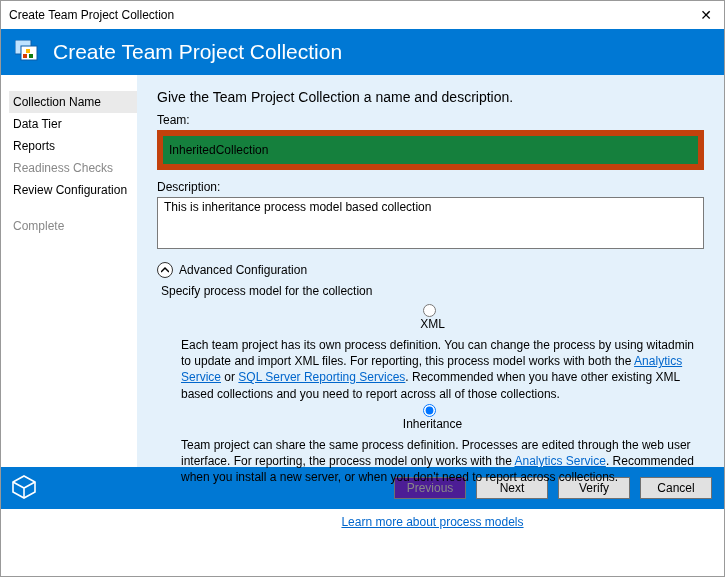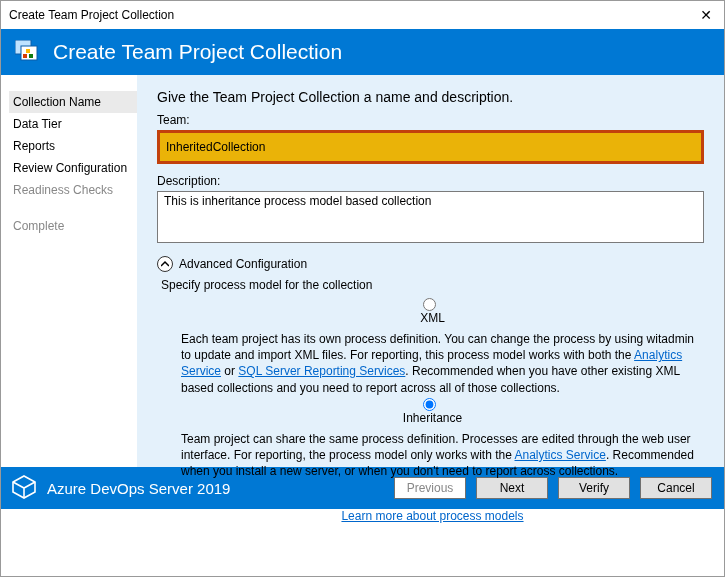--- a/index.html
+++ b/index.html
@@ -87,25 +87,25 @@
     font-size: 14px;
     margin-bottom: 8px;
   }
   .content label.fieldlabel {
     display: block;
     margin-bottom: 3px;
   }
   .content input[type=text].nameinput {
     width: 100%;
     height: 22px;
-    border: 3px solid #c2410c;
+    border: 6px solid #c2410c;
     padding: 14px 6px;
     font-family: inherit;
     font-size: 12px;
-    background: #eab308;
+    background: #15803d;
   }
   .content textarea.descinput {
     width: 100%;
     height: 52px;
     border: 1px solid #7a7a7a;
     padding: 2px 6px;
     font-family: inherit;
     font-size: 12px;
     background: #fff;
     resize: none;
@@ -193,21 +193,21 @@
     height: 22px;
     font-family: inherit;
     font-size: 12px;
     border: 1px solid #707070;
     background: #e1e1e1;
     cursor: pointer;
     padding: 0 10px;
   }
   .footer button.disabled {
     color: #888;
-    background: #ffffff;
+    background: #4c1d95;
     cursor: default;
   }
 </style>
 </head>
 <body>
 
 <div class="titlebar">
   <span class="title">Create Team Project Collection</span>
   <span class="close">✕</span>
 </div>
@@ -223,22 +223,22 @@
     </svg>
   </span>
   <h1>Create Team Project Collection</h1>
 </div>
 
 <div class="main">
   <div class="sidebar">
     <div class="step active">Collection Name</div>
     <div class="step">Data Tier</div>
     <div class="step">Reports</div>
+    <div class="step disabled">Readiness Checks</div>
     <div class="step">Review Configuration</div>
-    <div class="step disabled">Readiness Checks</div>
     <div class="gap"></div>
     <div class="step disabled">Complete</div>
   </div>
 
   <div class="content">
     <div class="heading">Give the Team Project Collection a name and description.</div>
 
     <label class="fieldlabel">Team:</label>
     <input type="text" class="nameinput" value="InheritedCollection" style="">
 
@@ -283,21 +283,20 @@
 </div>
 
 <div class="footer">
   <div class="brand">
     <span class="cube-icon">
       <svg width="26" height="26" viewBox="0 0 26 26">
         <path d="M13 2 L24 8 L24 18 L13 24 L2 18 L2 8 Z" fill="none" stroke="#fff" stroke-width="1.6"></path>
         <path d="M2 8 L13 14 L24 8 M13 14 L13 24" fill="none" stroke="#fff" stroke-width="1.6"></path>
       </svg>
     </span>
-    <span>Azure DevOps Server 2019</span>
   </div>
   <div class="buttons">
     <button class="disabled">Previous</button>
     <button>Next</button>
     <button>Verify</button>
     <button>Cancel</button>
   </div>
 </div>
 
 </body></html>

